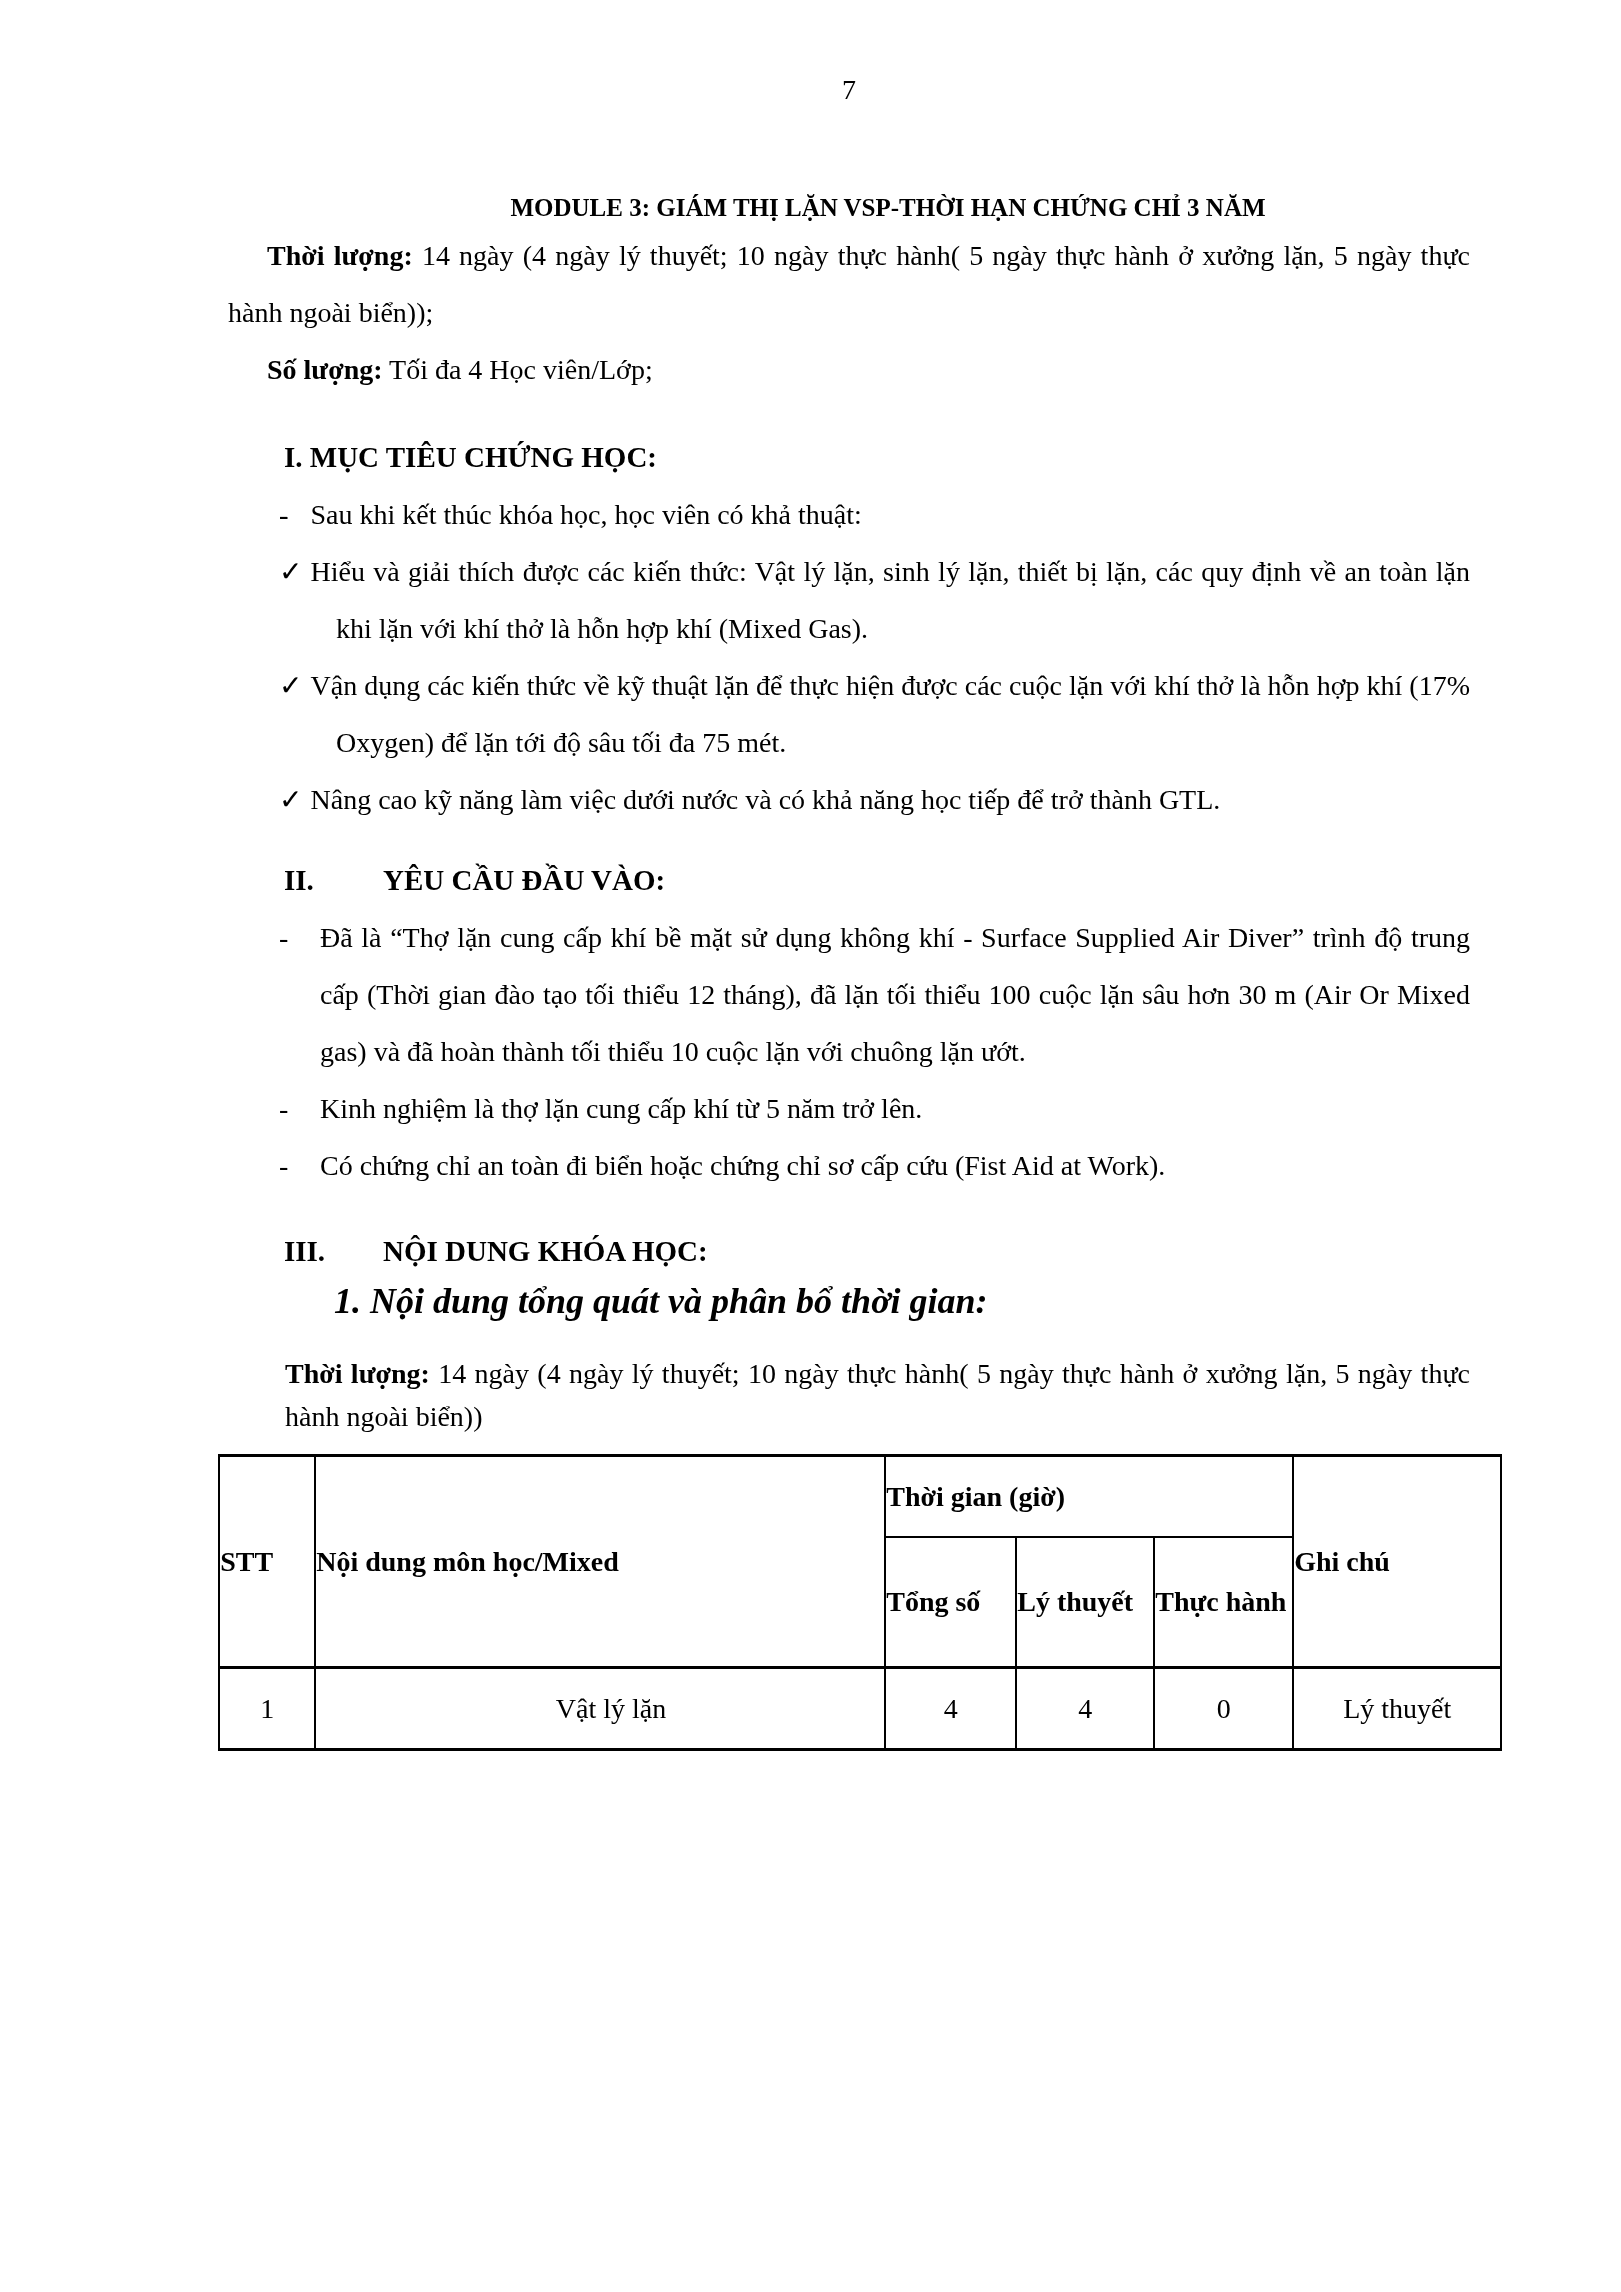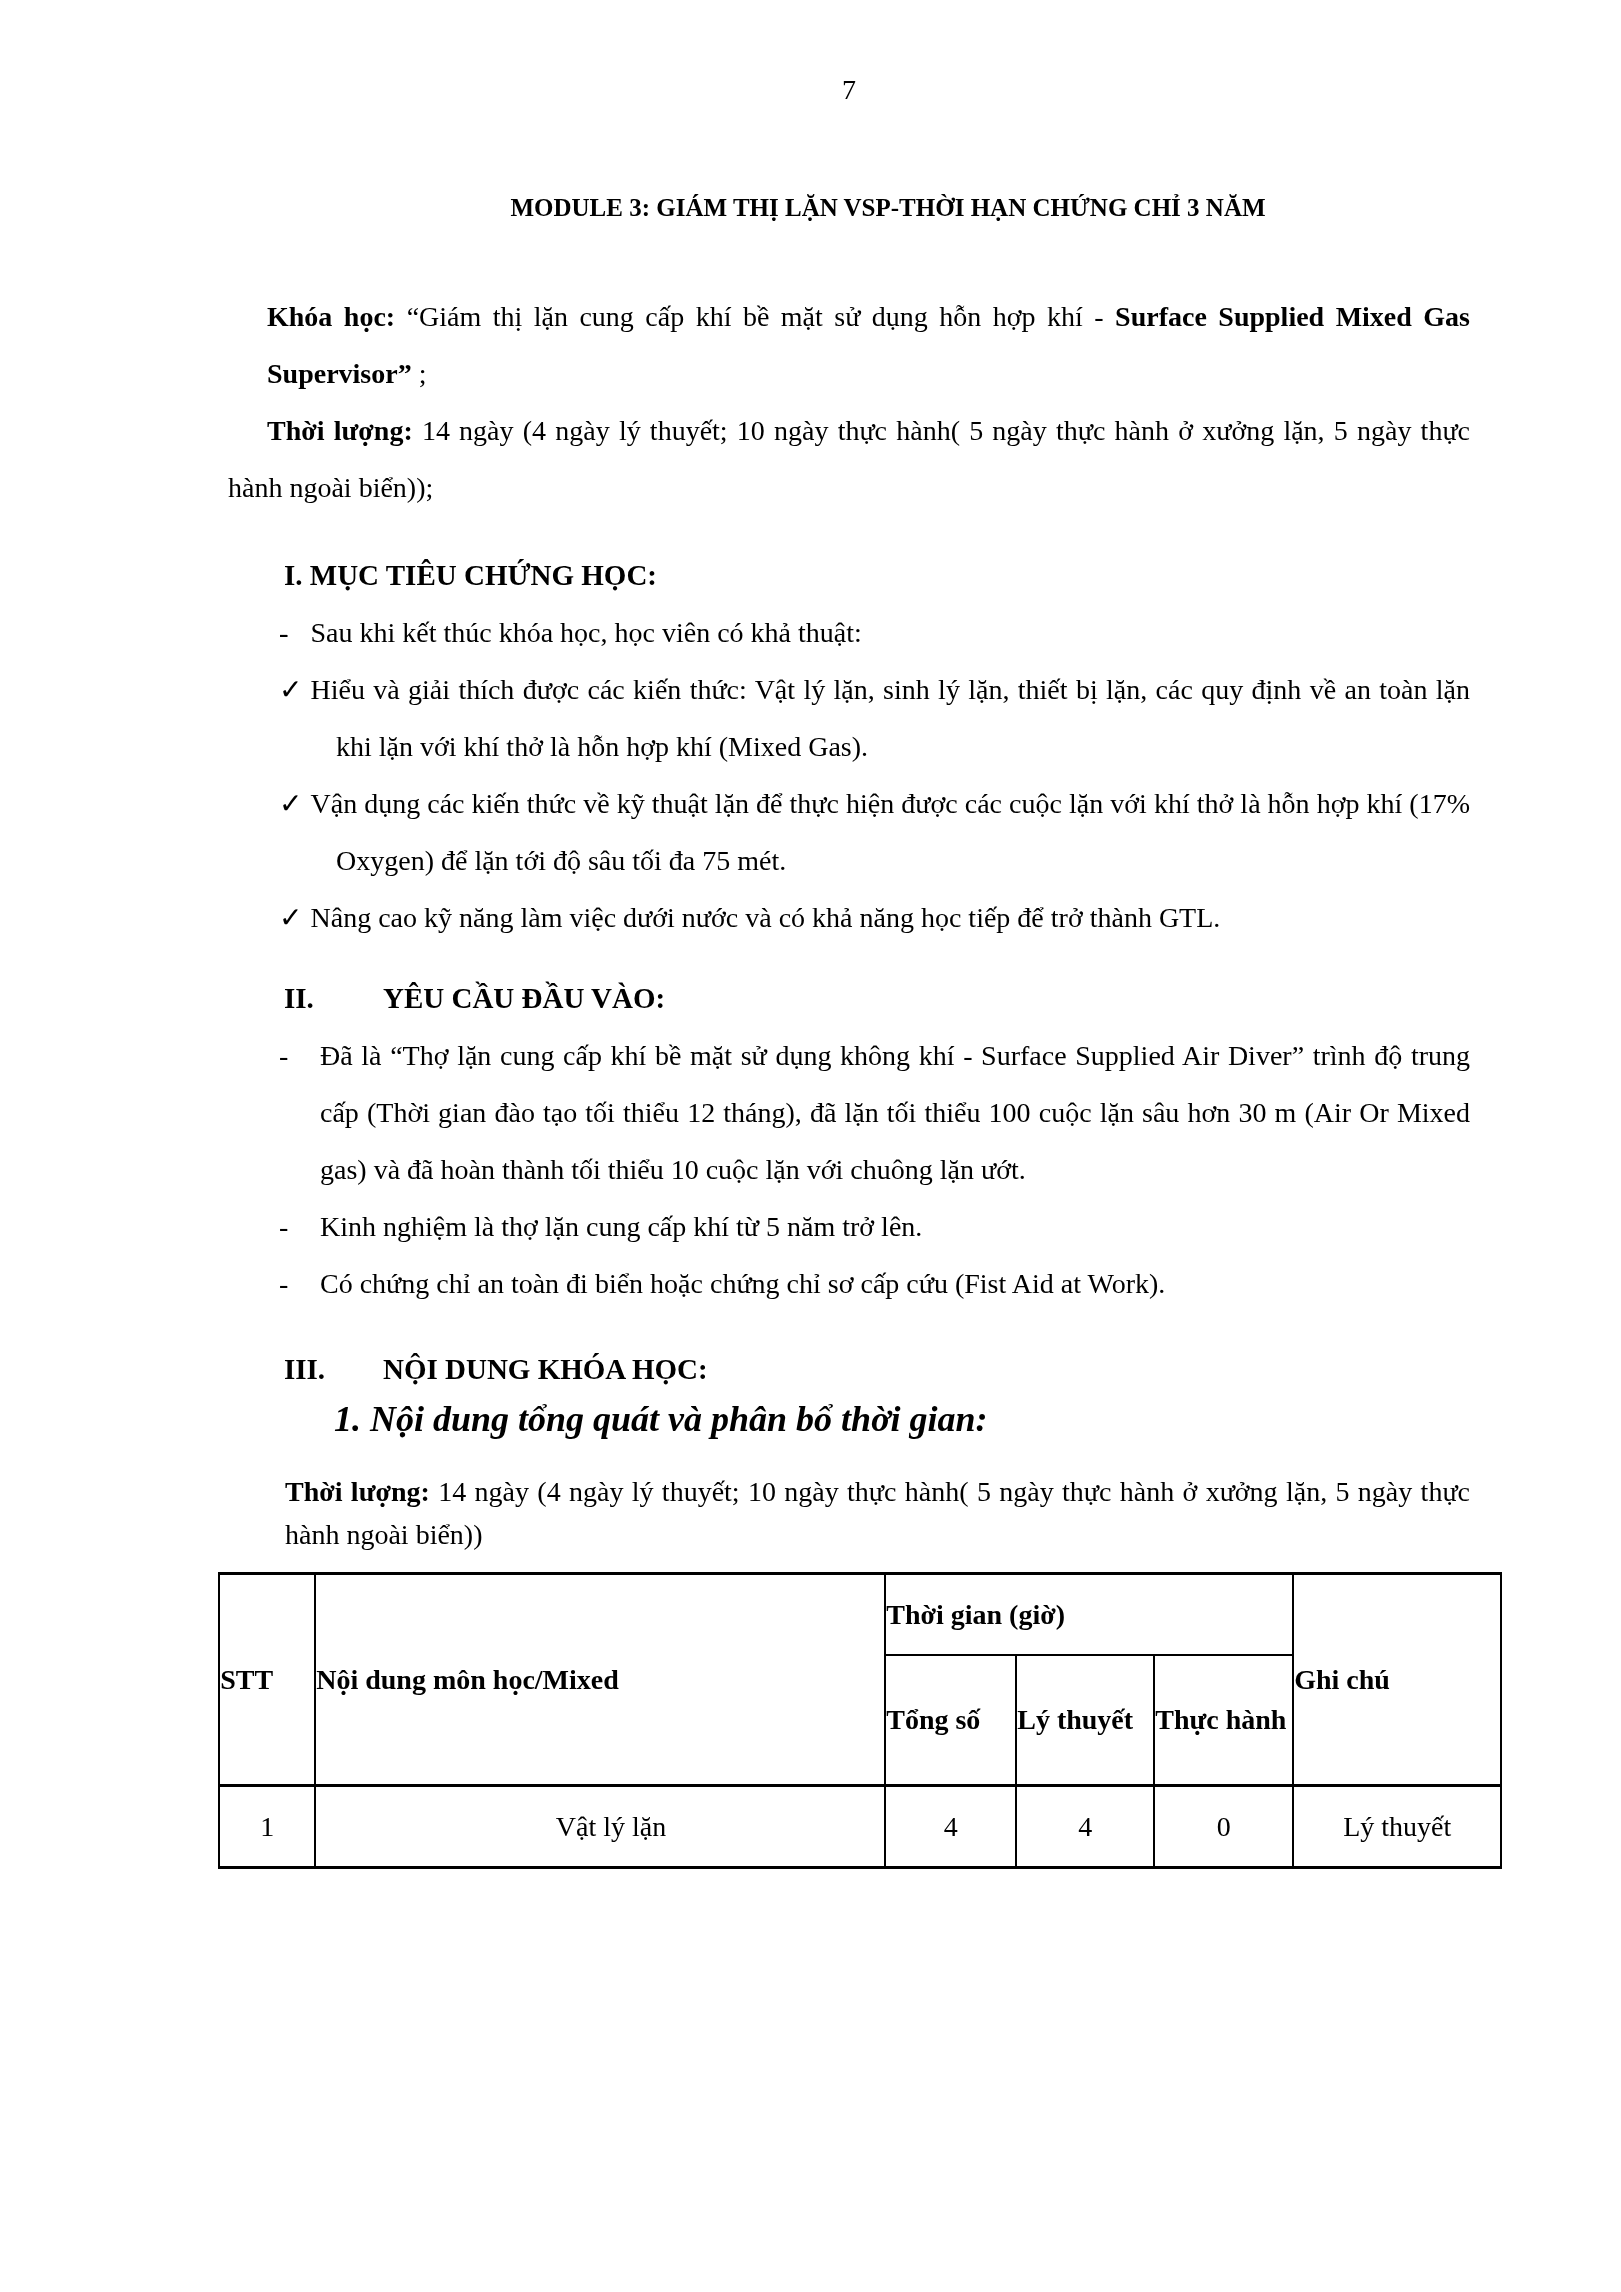--- a/index.html
+++ b/index.html
@@ -62,24 +62,24 @@
 <body>
 
 <div class="page">
 
   <div class="pagenum">7</div>
 
   <div class="title">MODULE 3: GIÁM THỊ LẶN VSP-THỜI HẠN CHỨNG CHỈ 3 NĂM</div>
 
   <div class="content">
 
-    <p class="para p-course"><span class="b">Khóa học:</span><span> “Giám thị lặn cung cấp khí bề mặt sử dụng hỗn hợp khí - </span><span class="b">Surface Supplied Mixed Gas Supervisor”</span><span> ;</span></p>
 
     <p class="para p-duration"><span class="b">Thời lượng:</span><span> 14 ngày (4 ngày lý thuyết; 10 ngày thực hành( 5 ngày thực hành ở xưởng lặn, 5 ngày thực hành ngoài biển));</span></p>
 
+    <p class="para p-qty"><span class="b">Số lượng:</span><span> Tối đa 4 Học viên/Lớp;</span></p>
 
     <div class="heading h1">I. MỤC TIÊU CHỨNG HỌC:</div>
 
     <div class="li-group">
       <div class="li li-s1"><span class="marker">-</span></div>
       <div class="li li-s1"><span class="marker">-</span><span>Sau khi kết thúc khóa học, học viên có khả thuật:</span></div>
       <div class="li li-s1"><span class="marker">✓</span><span>Hiểu và giải thích được các kiến thức: Vật lý lặn, sinh lý lặn, thiết bị lặn, các quy định về an toàn lặn khi lặn với khí thở là hỗn hợp khí (Mixed Gas).</span></div>
       <div class="li li-s1"><span class="marker">✓</span><span>Vận dụng các kiến thức về kỹ thuật lặn để thực hiện được các cuộc lặn với khí thở là hỗn hợp khí (17% Oxygen) để lặn tới độ sâu tối đa 75 mét.</span></div>
       <div class="li li-s1"><span class="marker">✓</span><span>Nâng cao kỹ năng làm việc dưới nước và có khả năng học tiếp để trở thành GTL.</span></div>
     </div>

